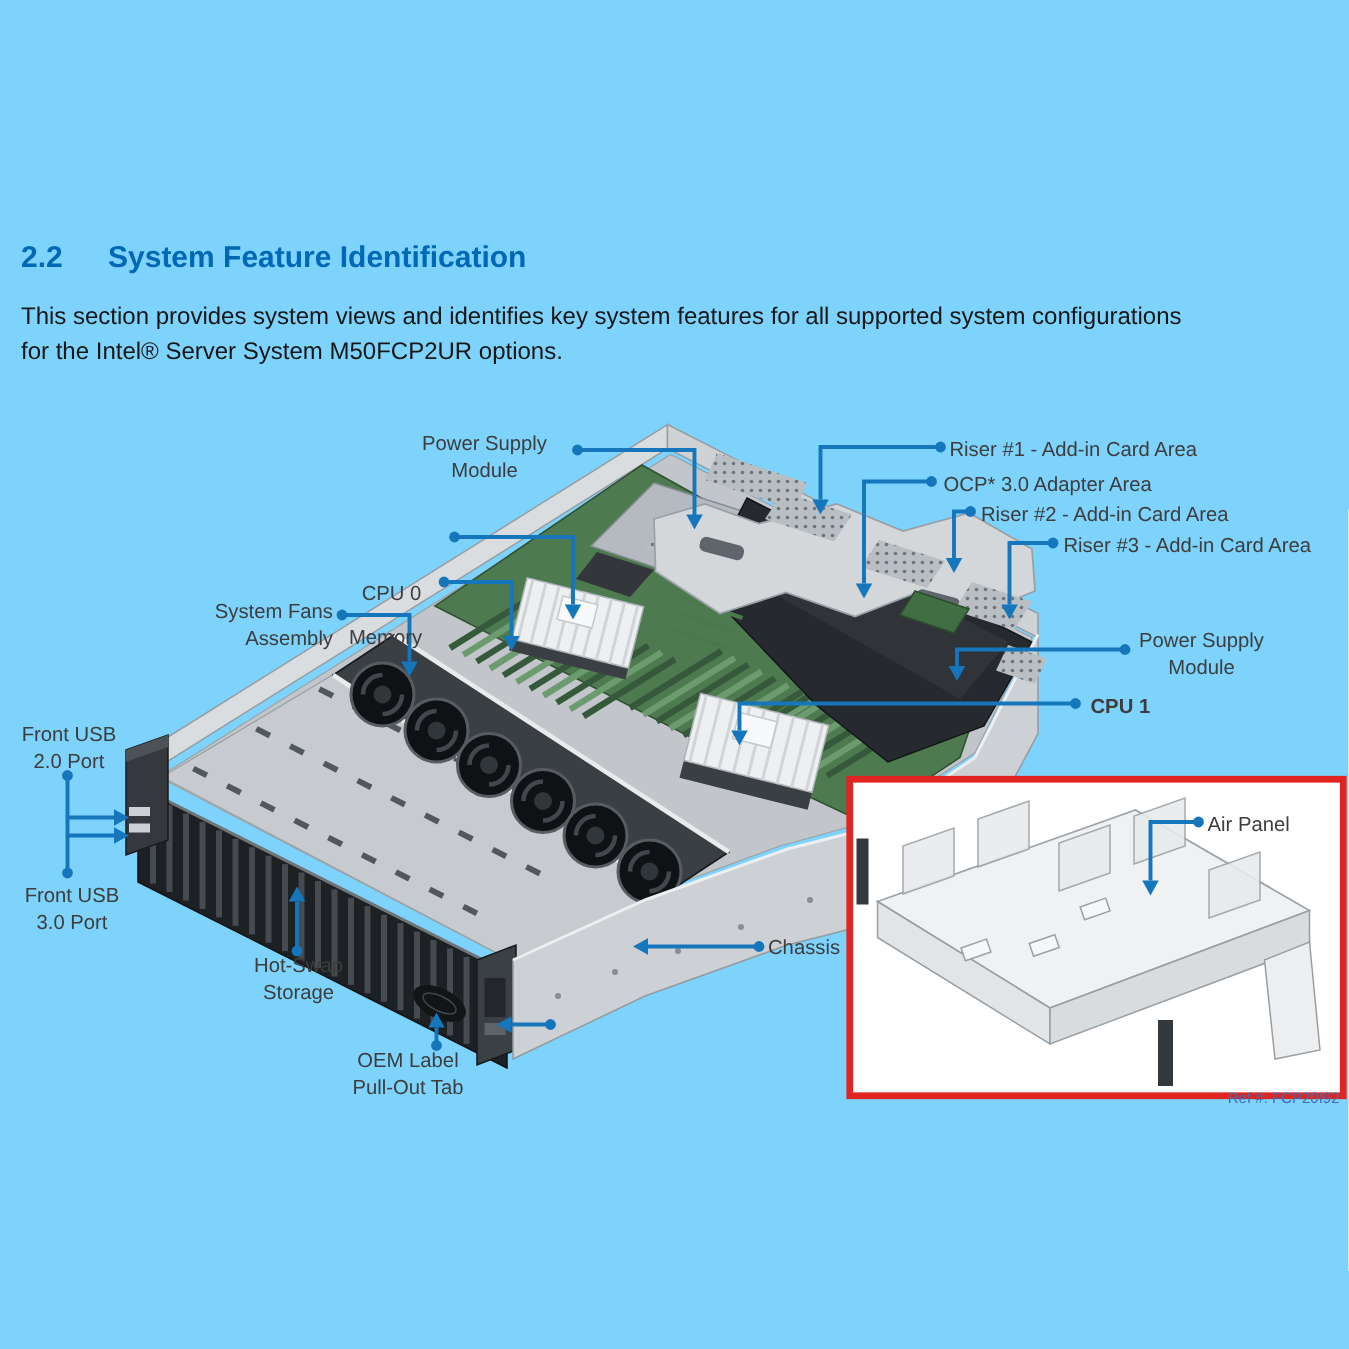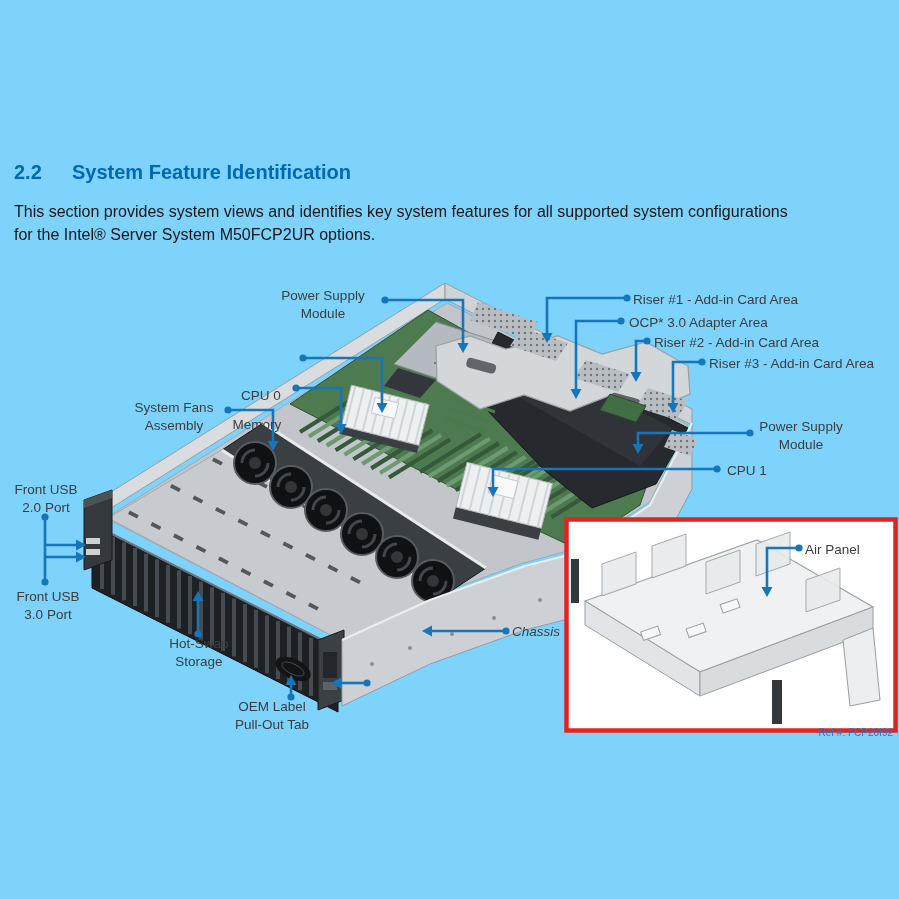--- a/index.html
+++ b/index.html
@@ -345,28 +345,28 @@
             <path d="M799,548 H767 V587" stroke="#1576bc" stroke-width="2.6" fill="none"></path>
             <circle cx="799" cy="548" r="3.6" fill="#1576bc"></circle>
             <polygon points="761.5,587 772.5,587 767,597" fill="#1576bc"></polygon>
           </g>
         </g>
     </svg>
 
     <div class="lbl c" style="left:266px;top:287px;width:114px;">Power Supply Module</div>
     <div class="lbl r" style="left:228px;top:351px;width:66px;">CPU 0</div>
     <div class="lbl r" style="left:226px;top:380px;width:62px;">Memory</div>
-    <div class="lbl c" style="left:126px;top:399px;width:96px;">System Fans Assembly</div>
+    <div class="lbl c" style="left:126px;top:399px;width:96px;text-align:right;">System Fans Assembly</div>
     <div class="lbl c" style="left:10px;top:481px;width:72px;">Front USB 2.0 Port</div>
     <div class="lbl c" style="left:10px;top:588px;width:76px;">Front USB 3.0 Port</div>
     <div class="lbl c" style="left:156px;top:635px;width:86px;">Hot-Swap Storage</div>
     <div class="lbl c" style="left:228px;top:698px;width:88px;">OEM Label Pull-Out Tab</div>
-    <div class="lbl" style="left:512px;top:623px;font-style:italic;">Chassis</div>
+    <div class="lbl" style="left:512px;top:623px;">Chassis</div>
     <div class="lbl" style="left:633px;top:291px;">Riser #1 - Add-in Card Area</div>
     <div class="lbl" style="left:629px;top:314px;">OCP* 3.0 Adapter Area</div>
     <div class="lbl" style="left:654px;top:334px;">Riser #2 - Add-in Card Area</div>
     <div class="lbl" style="left:709px;top:355px;">Riser #3 - Add-in Card Area</div>
     <div class="lbl c" style="left:752px;top:418px;width:98px;">Power Supply Module</div>
-    <div class="lbl" style="left:727px;top:462px;">CPU 1</div>
+    <div class="lbl" style="left:727px;top:462px;font-weight:bold;">CPU 1</div>
     <div class="lbl" style="left:805px;top:541px;">Air Panel</div>
     <div class="ref">Ref #: FCP20I92</div>
   </div>
 </div>
 
 </body></html>

